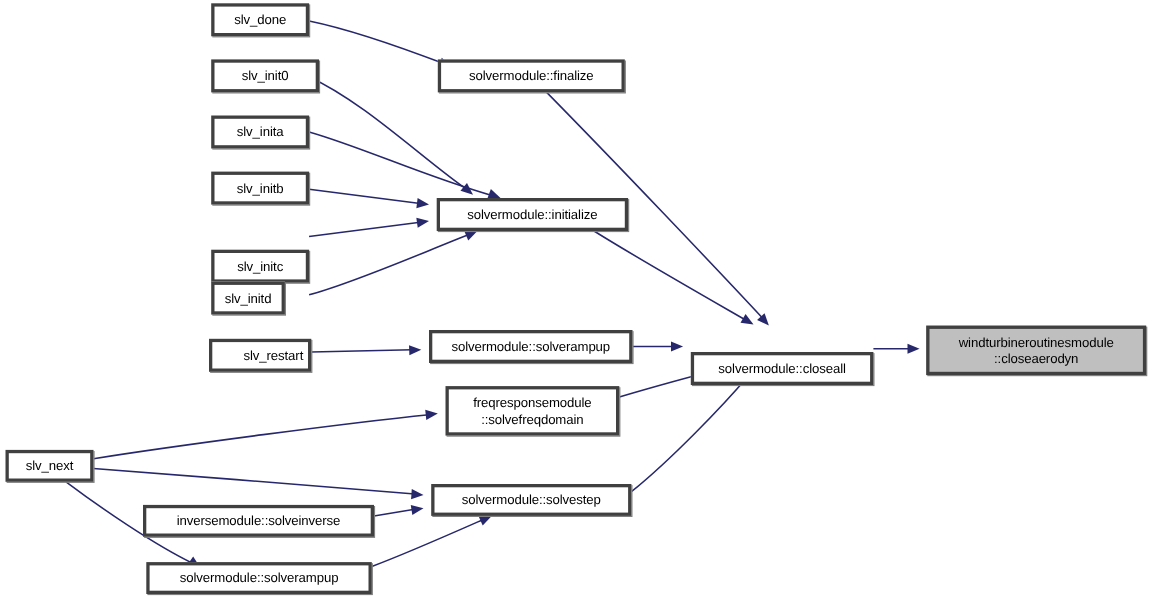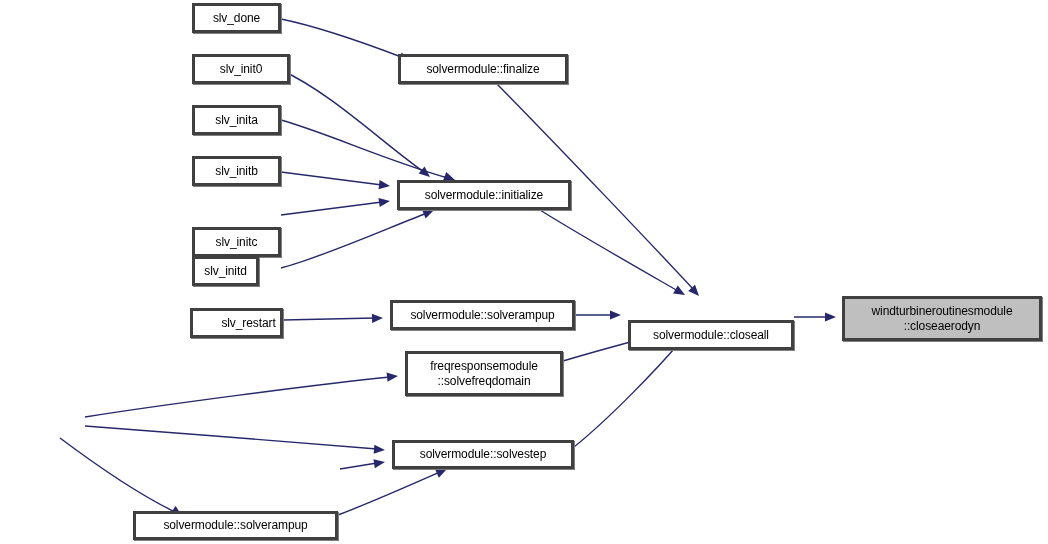--- a/index.html
+++ b/index.html
@@ -91,23 +91,25 @@
       <path d="M338,515 C370,503 415,483 440,472" fill="none" stroke="#27286b" stroke-width="1.4"></path>
       <polygon points="0,0 -11,-4.6 -11,4.6" fill="#27286b" transform="translate(447,469) rotate(-24)"></polygon>
     </svg>
 <div class="node" style="left: 192px; top: 3px; width: 89px; height: 30px; border-color: rgb(64, 64, 64); background: rgb(255, 255, 255);"><span class="node-label">slv_done</span></div>
     <div class="node" style="left: 192px; top: 54px; width: 98px; height: 30px; border-color: rgb(64, 64, 64); background: rgb(255, 255, 255);"><span class="node-label">slv_init0</span></div>
     <div class="node" style="left: 192px; top: 105px; width: 89px; height: 30px; border-color: rgb(64, 64, 64); background: rgb(255, 255, 255);"><span class="node-label">slv_inita</span></div>
     <div class="node" style="left: 192px; top: 156px; width: 89px; height: 30px; border-color: rgb(64, 64, 64); background: rgb(255, 255, 255);"><span class="node-label">slv_initb</span></div>
     <div class="node" style="left: 192px; top: 206px; width: 89px; height: 30px; border-color: rgb(64, 64, 64); background: rgb(255, 255, 255); margin-top: 21px;"><span class="node-label">slv_initc</span></div>
     <div class="node" style="left: 192px; top: 256px; width: 67px; height: 30px; border-color: rgb(64, 64, 64); background: rgb(255, 255, 255);"><span class="node-label">slv_initd</span></div>
     <div class="node" style="left: 190px; top: 308px; width: 93px; height: 30px; border-color: rgb(64, 64, 64); background: rgb(255, 255, 255); padding-left: 24px;"><span class="node-label">slv_restart</span></div>
+    <div class="node" style="left: 5px; top: 409px; width: 80px; height: 29px; border-color: rgb(64, 64, 64); background: rgb(255, 255, 255);"><span class="node-label">slv_next</span></div>
     <div class="node" style="left: 398px; top: 54px; width: 170px; height: 30px; border-color: rgb(64, 64, 64); background: rgb(255, 255, 255);"><span class="node-label">solvermodule::finalize</span></div>
     <div class="node" style="left: 397px; top: 180px; width: 174px; height: 30px; border-color: rgb(64, 64, 64); background: rgb(255, 255, 255);"><span class="node-label">solvermodule::initialize</span></div>
     <div class="node" style="left: 390px; top: 300px; width: 185px; height: 30px; border-color: rgb(64, 64, 64); background: rgb(255, 255, 255);"><span class="node-label">solvermodule::solverampup</span></div>
     <div class="node" style="left: 405px; top: 351px; width: 158px; height: 45px; border-color: rgb(64, 64, 64); background: rgb(255, 255, 255);"><span class="node-label">freqresponsemodule
 ::solvefreqdomain</span></div>
     <div class="node" style="left: 392px; top: 440px; width: 182px; height: 29px; border-color: rgb(64, 64, 64); background: rgb(255, 255, 255);"><span class="node-label">solvermodule::solvestep</span></div>
+    <div class="node" style="left: 130px; top: 459px; width: 210px; height: 29px; border-color: rgb(64, 64, 64); background: rgb(255, 255, 255);"><span class="node-label">inversemodule::solveinverse</span></div>
     <div class="node" style="left: 133px; top: 511px; width: 205px; height: 29px; border-color: rgb(64, 64, 64); background: rgb(255, 255, 255);"><span class="node-label">solvermodule::solverampup</span></div>
     <div class="node" style="left: 628px; top: 300px; width: 166px; height: 30px; border-color: rgb(64, 64, 64); background: rgb(255, 255, 255); margin-top: 20px;"><span class="node-label">solvermodule::closeall</span></div>
     <div class="node highlight" style="left: 842px; top: 296px; width: 200px; height: 45px; border-color: rgb(64, 64, 64); background: rgb(191, 191, 191);"><span class="node-label">windturbineroutinesmodule
 ::closeaerodyn</span></div>
   </div>
 
 </body></html>

